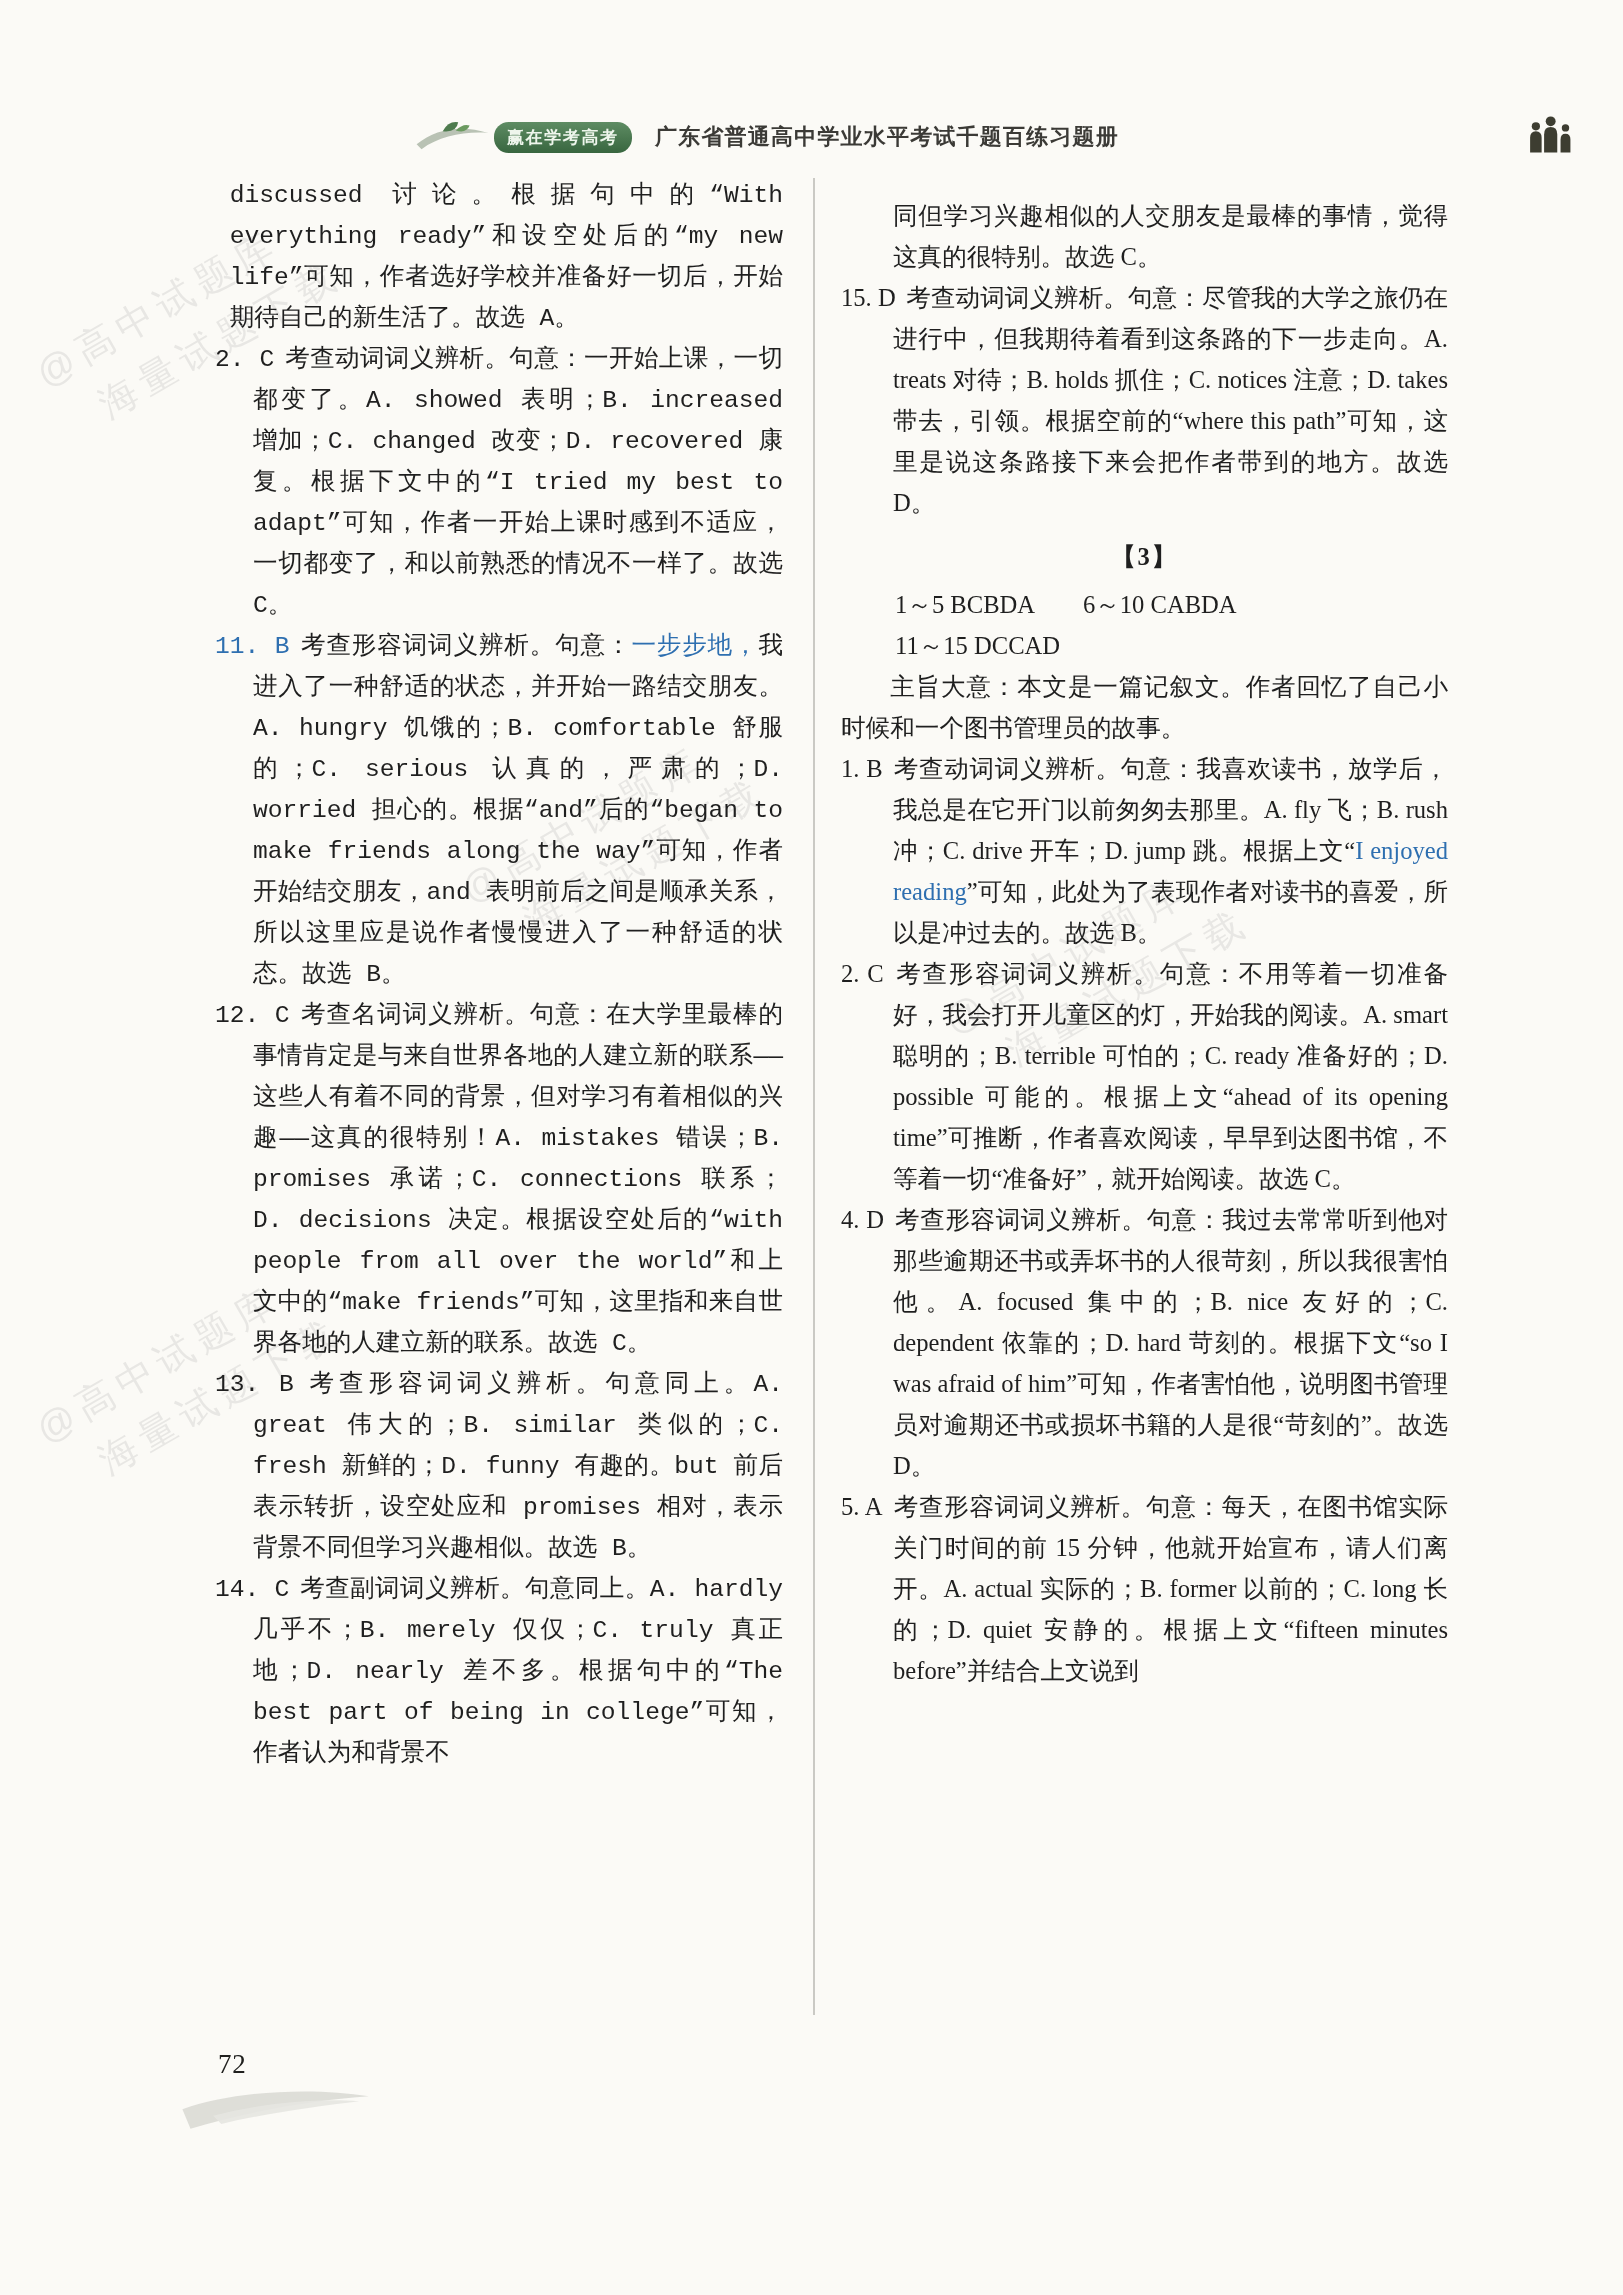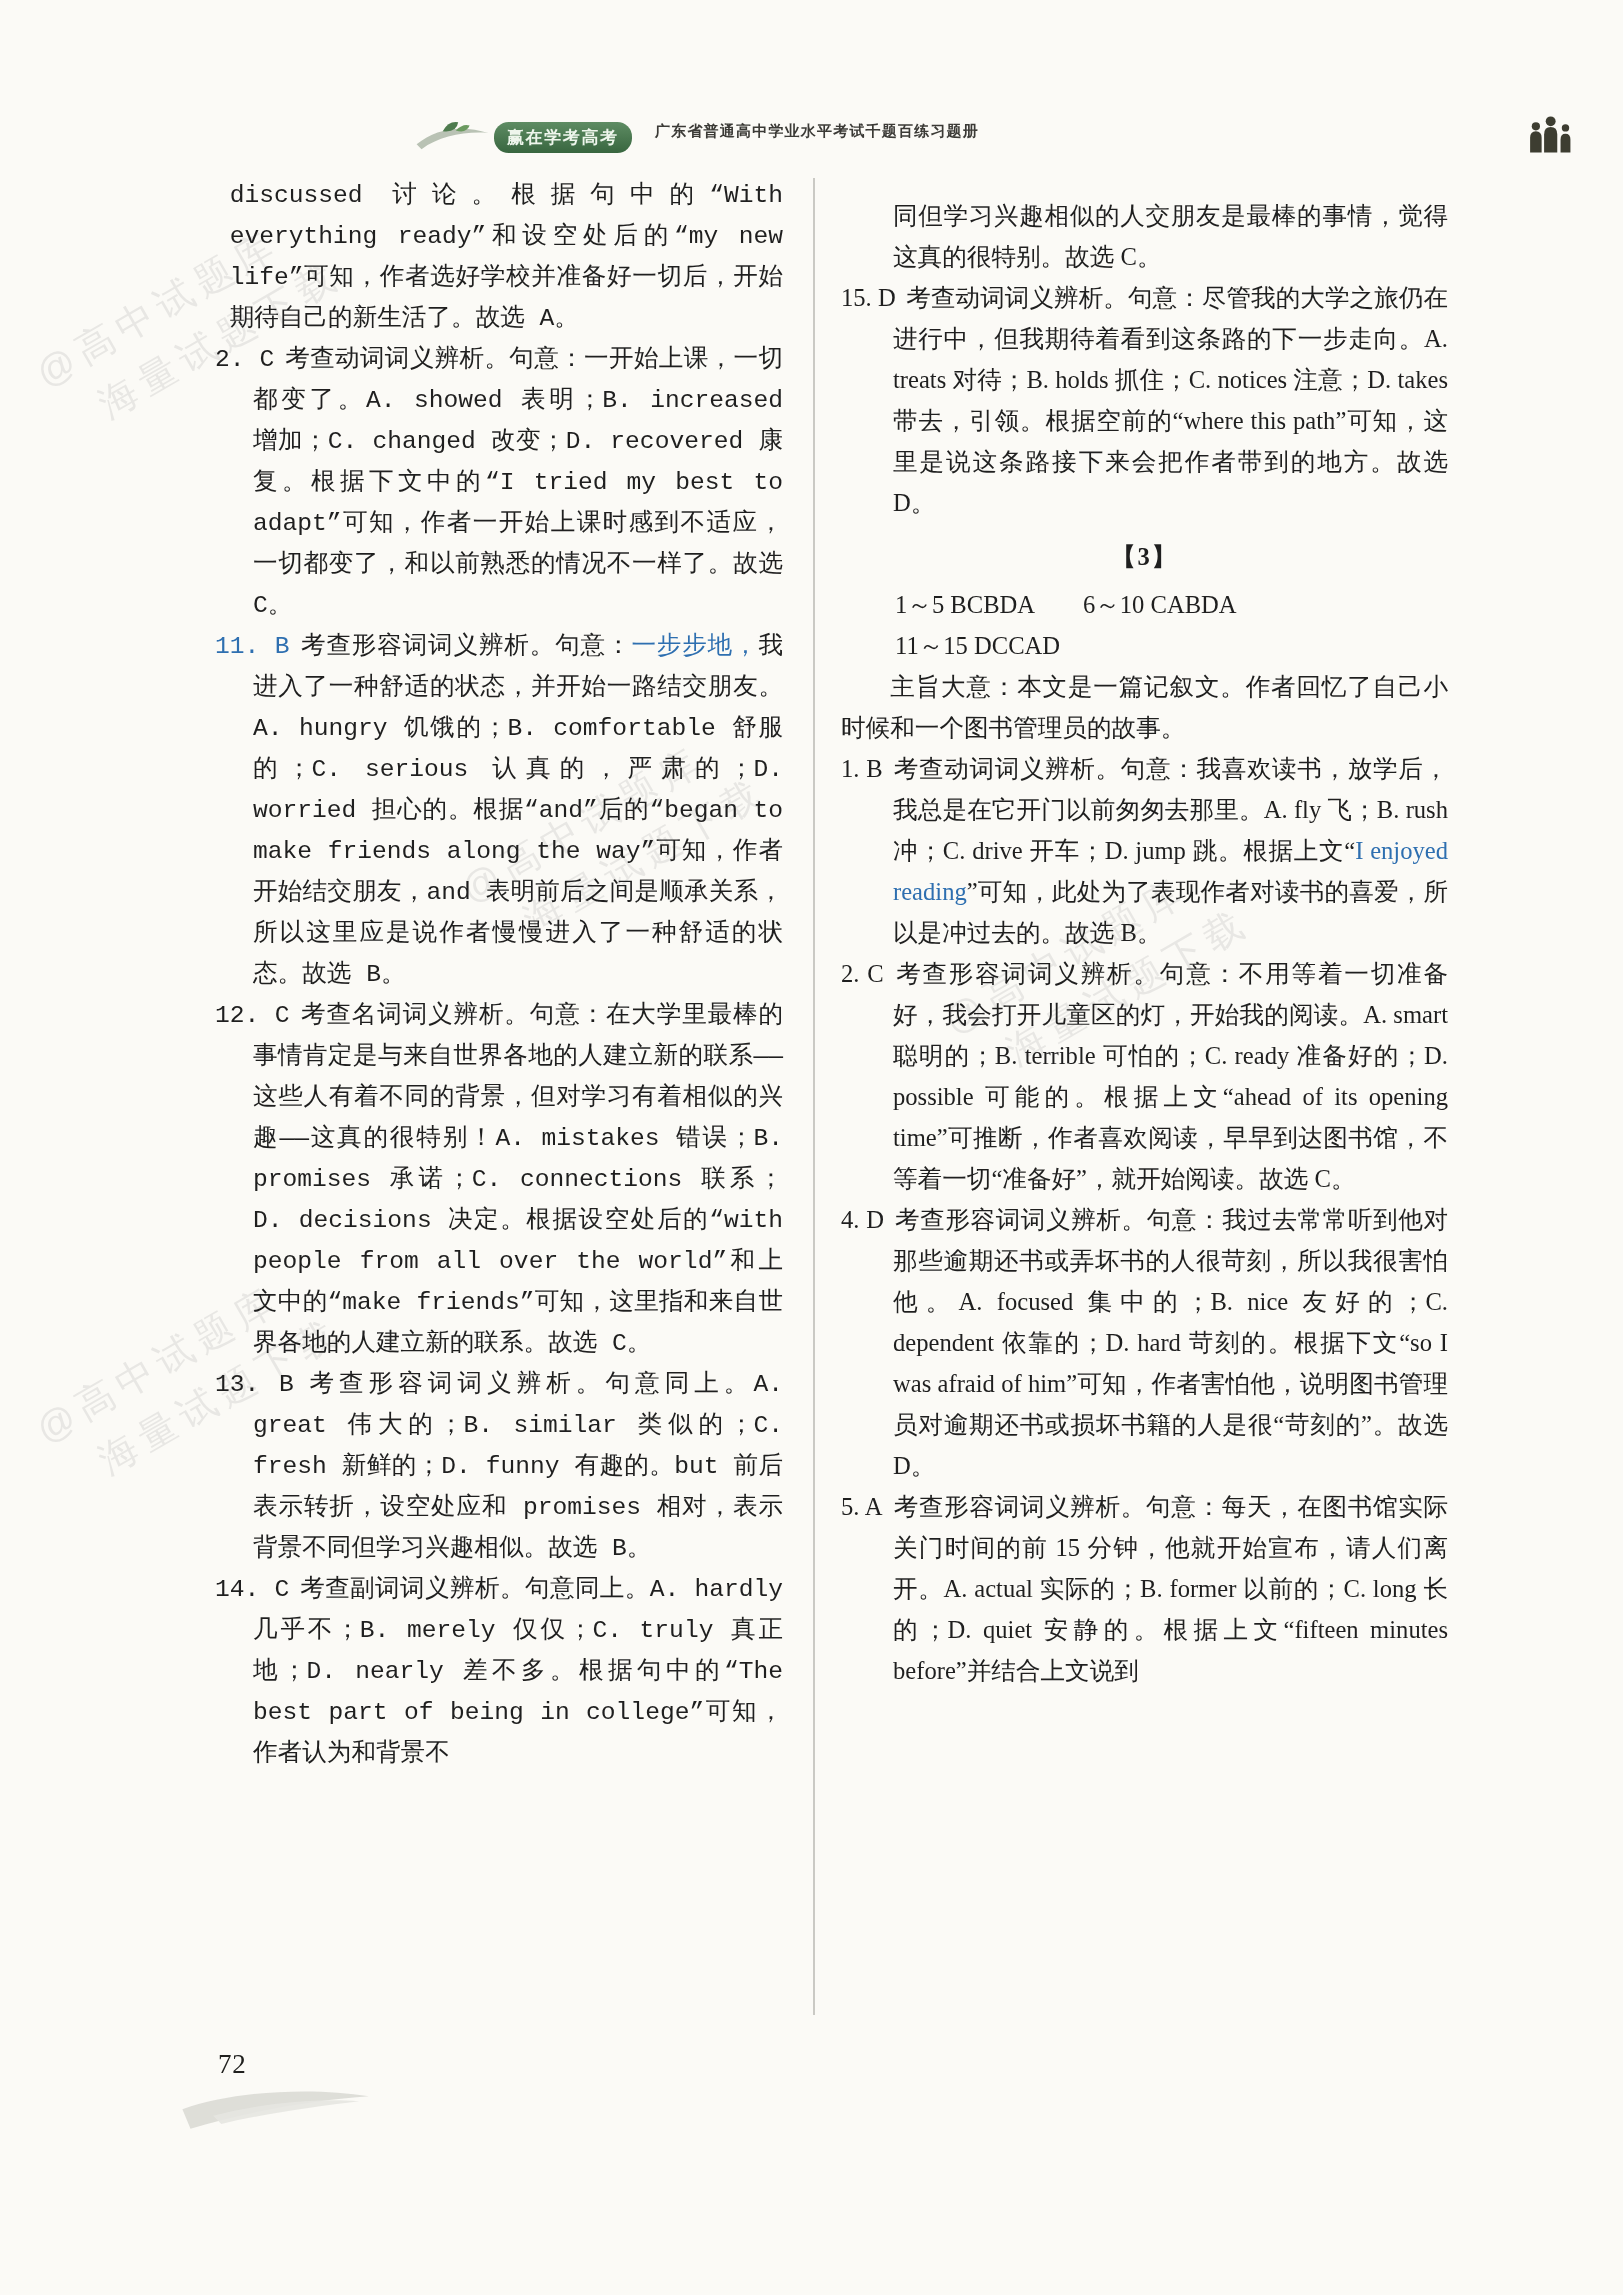--- a/index.html
+++ b/index.html
@@ -17,21 +17,21 @@
   .logo { position:absolute; left:367px; top:3.3px; }
   .badge {
     position:absolute; left:446px; top:6.5px;
     background:linear-gradient(180deg,#5e8c63,#38663f);
     color:#eef6ec; font-size:17px; font-weight:bold;
     padding:4.1px 13px; border-radius:14.7px; letter-spacing:1.6px;
     font-family:"Liberation Sans",sans-serif;
   }
   .htitle {
     position:absolute; left:607px; top:6.5px;
-    font-size:15px; font-weight:bold; color:#3b3a36; letter-spacing:1.2px;
+    font-size:22px; font-weight:bold; color:#3b3a36; letter-spacing:1.2px;
     font-family:"Liberation Sans",sans-serif;
   }
   .people { position:absolute; right:95px; top:-1.6px; }
 
   
   .col {
     position:absolute; top:175px;
     font-size:24.6px; line-height:41px;
     text-align:justify;
   }

